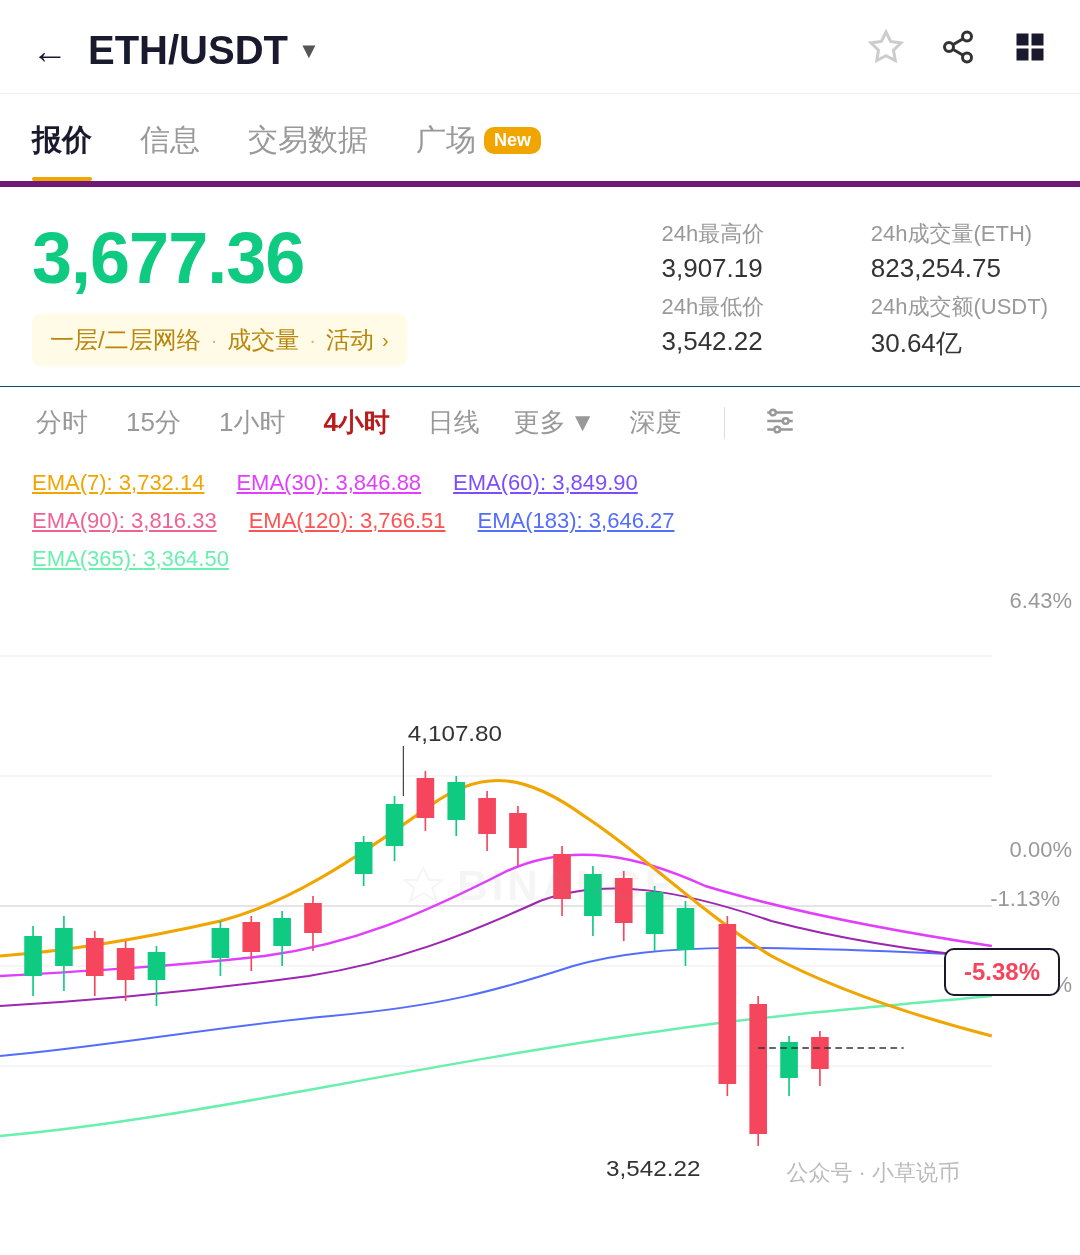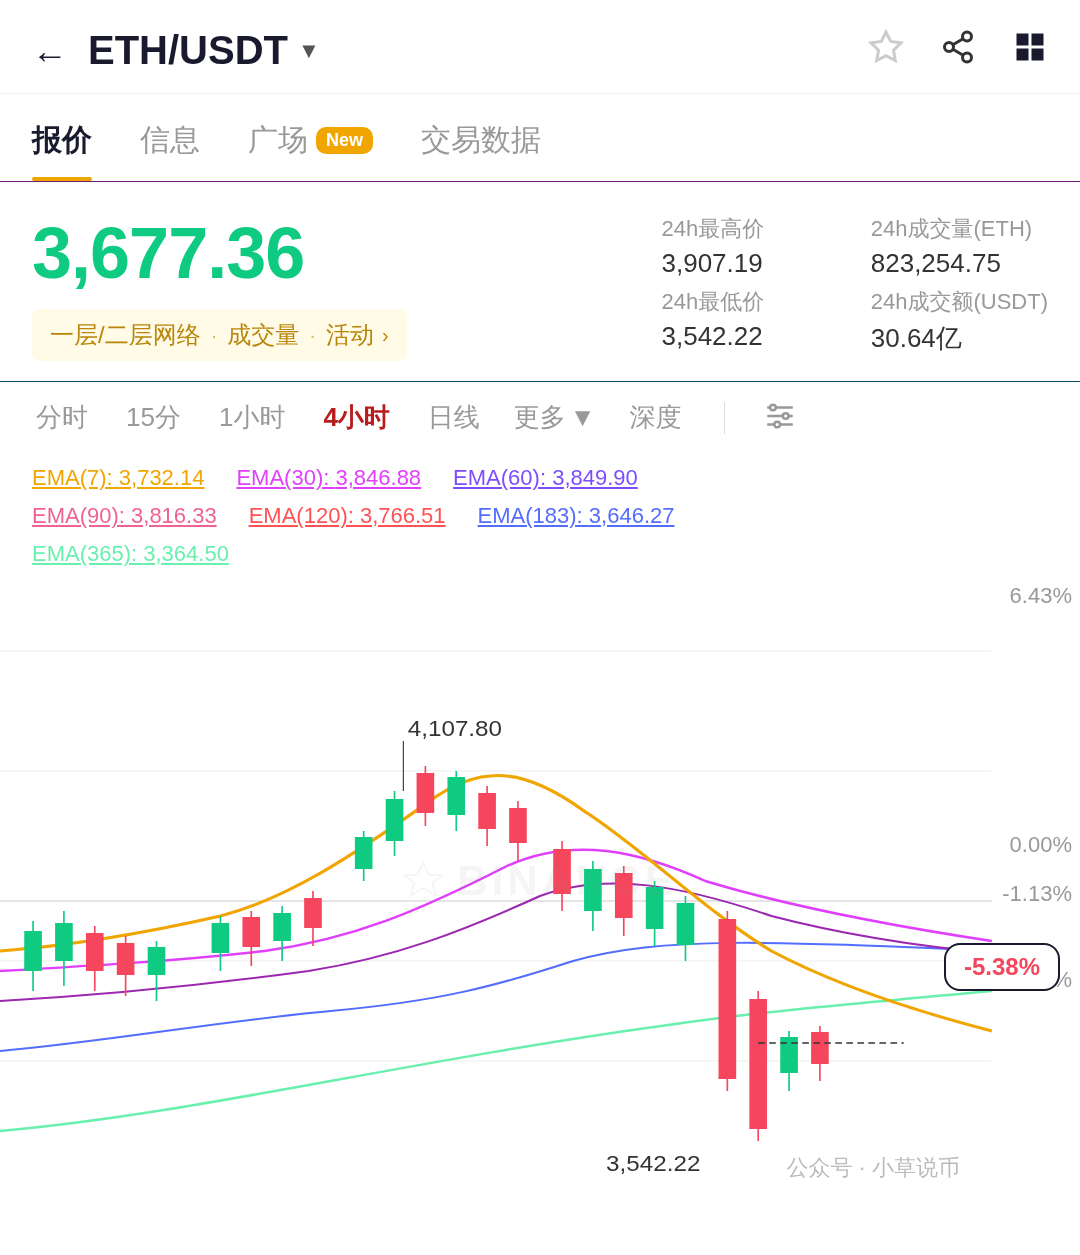--- a/index.html
+++ b/index.html
@@ -52,21 +52,21 @@
     .header-icon.grid {
       color: #1a1a2e;
     }
 
     
     .tabs {
       display: flex;
       align-items: center;
       padding: 0 32px;
       gap: 48px;
-      border-bottom: 1px solid #701a75;
+      border-bottom: 6px solid #701a75;
     }
     .tab {
       padding: 26px 0 20px;
       font-size: 30px;
       color: #999;
       cursor: pointer;
       position: relative;
       display: flex;
       align-items: center;
       gap: 8px;
@@ -255,21 +255,21 @@
       gap: 14px;
     }
 
     
     .chart-badge {
       position: absolute;
       right: 20px;
       bottom: 200px;
       background: #fff;
       border: 2px solid #1a1a2e;
-      border-radius: 16px;
+      border-radius: 10px;
       padding: 8px 18px;
       font-size: 24px;
       font-weight: 700;
       color: #f6465d;
     }
 
     
     .bottom-watermark {
       position: absolute;
       bottom: 8px;
@@ -314,25 +314,25 @@
 </div>
 
 <div class="tabs">
   <div class="tab active">
     <span>报价</span>
   </div>
   <div class="tab">
     <span>信息</span>
   </div>
   <div class="tab">
+    <span>交易数据</span>
+  </div>
+  <div class="tab">
     <span>广场</span>
     <span class="tab-new-badge">New</span>
-  </div>
-  <div class="tab">
-    <span>交易数据</span>
   </div>
 </div>
 
 <div class="price-section">
   <div class="price-left">
     <div class="price-main">3,677.36</div>
     <div class="price-tags">
       <span class="price-tag-item">一层/二层网络</span>
       <span class="price-tag-sep">·</span>
       <span class="price-tag-item">成交量</span>
@@ -510,21 +510,21 @@
     <span>BINANCE</span>
   </div>
 
   
   <div style="position:absolute;right:8px;top:12px;">
     <span style="font-size:22px;color:#999;">6.43%</span>
   </div>
   <div style="position:absolute;right:8px;top:42%;">
     <span style="font-size:22px;color:#999;">0.00%</span>
   </div>
-  <div style="position:absolute;right:8px;top:50%;">
+  <div style="position:absolute;right:20px;top:50%;">
     <span style="font-size:22px;color:#999;">-1.13%</span>
   </div>
   <div style="position:absolute;right:8px;bottom:32%;">
     <span style="font-size:22px;color:#999;">-8.69%</span>
   </div>
 
   
   <div class="chart-badge">-5.38%</div>
 
   

